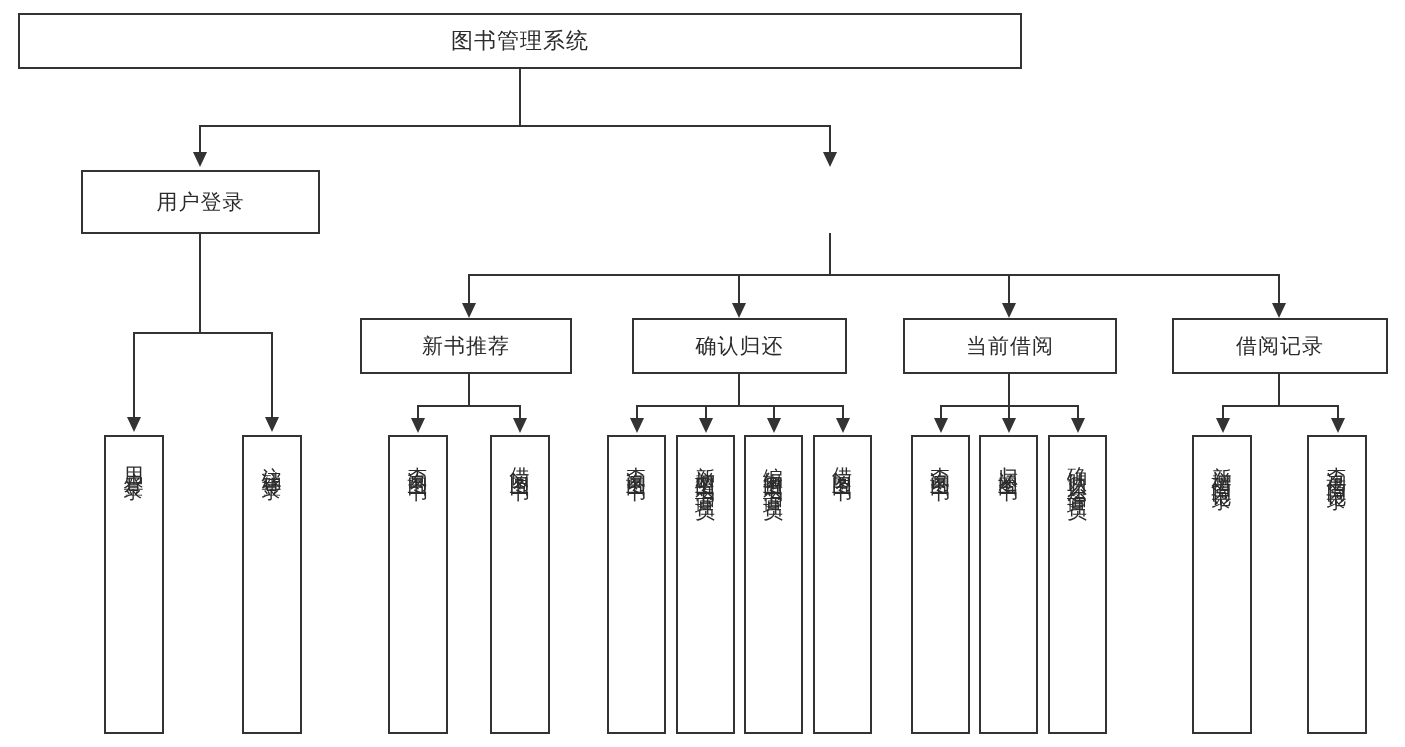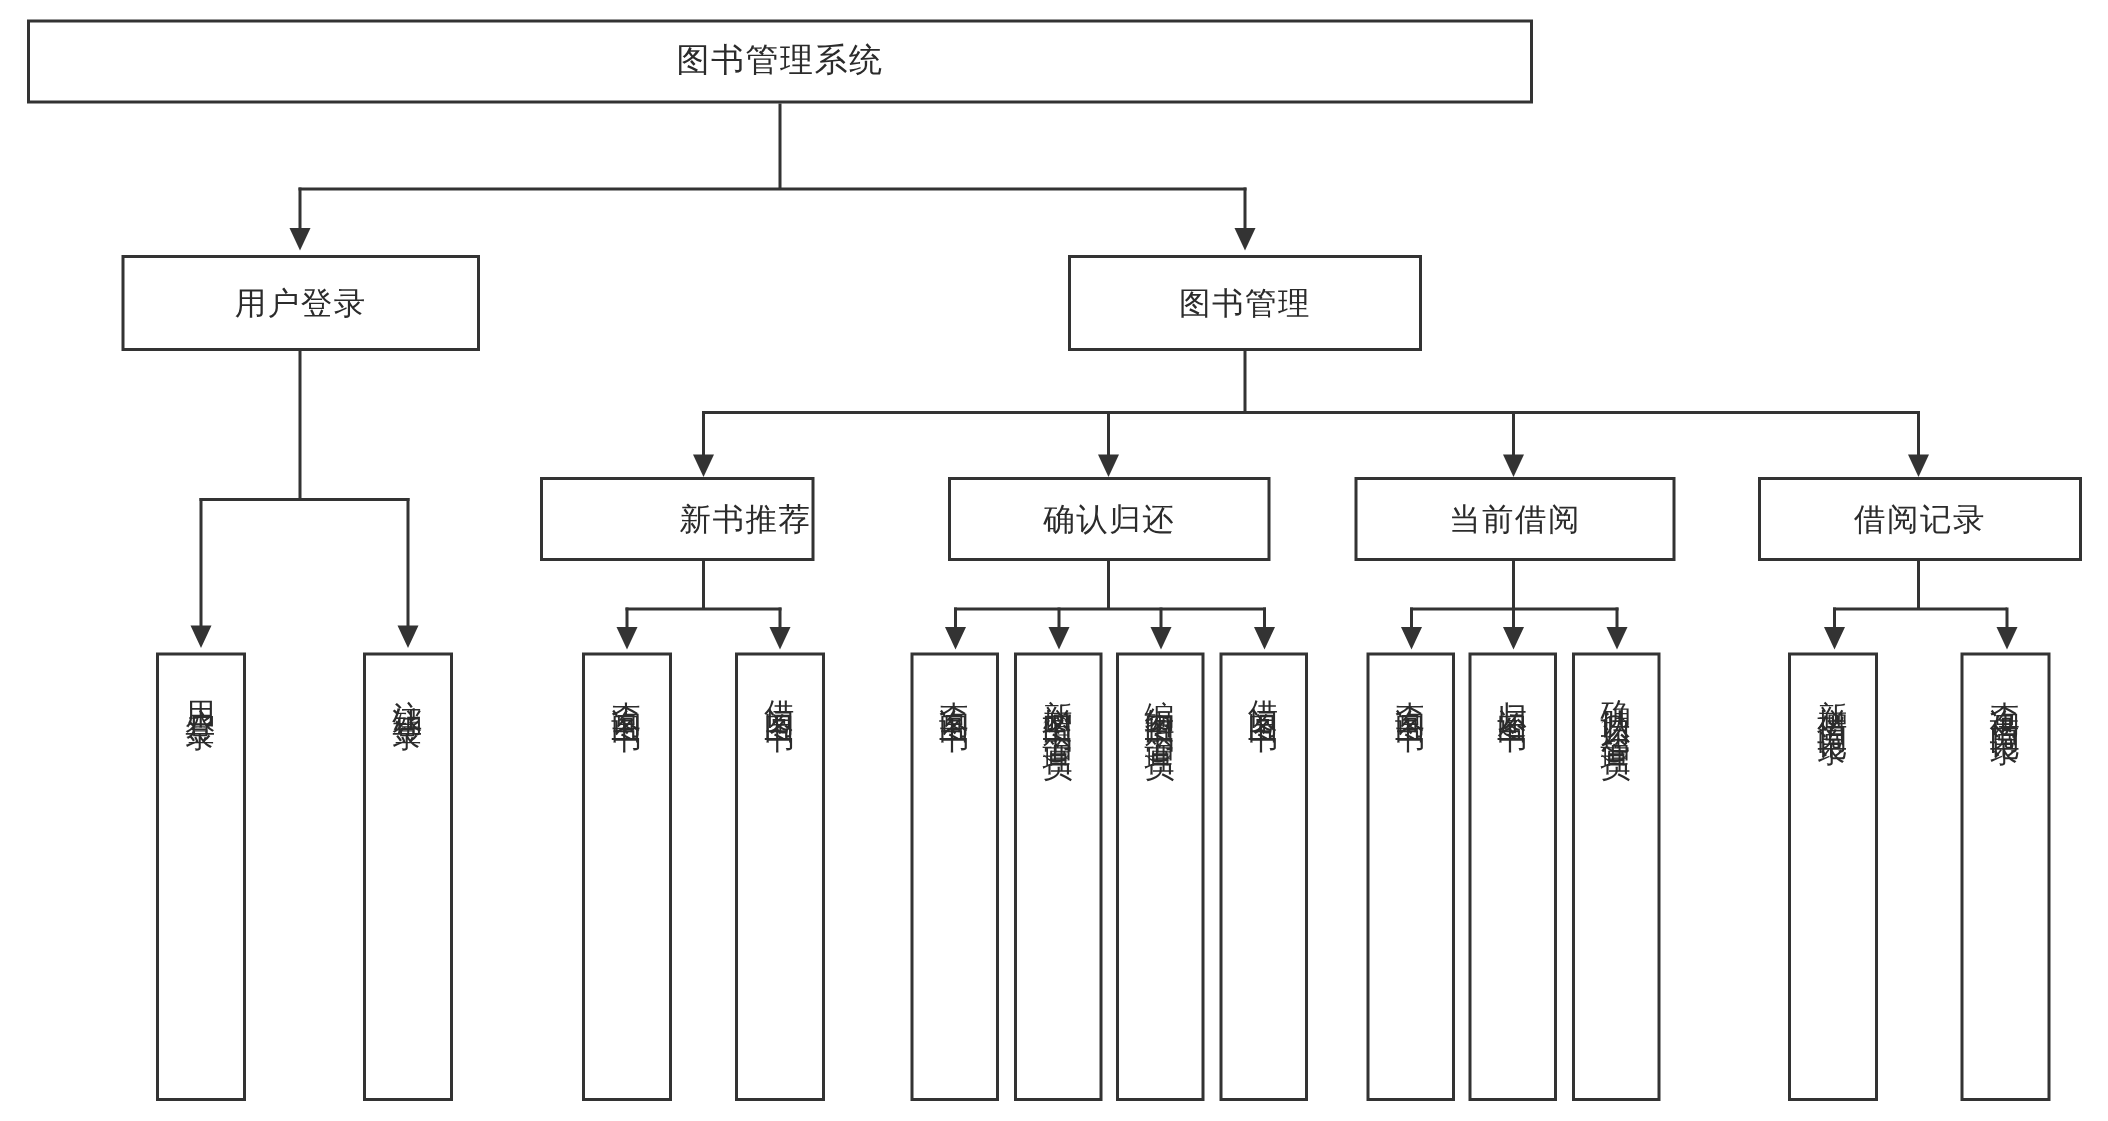--- a/index.html
+++ b/index.html
@@ -144,25 +144,22 @@
   <div class="seg v" style="left:1337px;top:405px;height:14px;"></div>
   <div class="arrow" style="left:1331px;top:418px;"></div>
 
   <div class="node h root" style="left:18px;top:13px;width:1004px;height:56px;">
     <span class="lbl">图书管理系统</span>
   </div>
 
   <div class="node h" style="left:81px;top:170px;width:239px;height:64px;">
     <span class="lbl">用户登录</span>
   </div>
-  <div class="node h" style="left:712px;top:170px;width:236px;height:64px;">
-    <span class="lbl">图书管理</span>
-  </div>
-
-  <div class="node h" style="left:360px;top:318px;width:183px;height:56px;justify-content:flex-end;">
+
+  <div class="node h" style="left:360px;top:318px;width:212px;height:56px;">
     <span class="lbl">新书推荐</span>
   </div>
   <div class="node h" style="left:632px;top:318px;width:215px;height:56px;">
     <span class="lbl">确认归还</span>
   </div>
   <div class="node h" style="left:1172px;top:318px;width:216px;height:56px;">
     <span class="lbl">借阅记录</span>
   </div>
   <div class="node h" style="left:903px;top:318px;width:214px;height:56px;">
     <span class="lbl">当前借阅</span>

